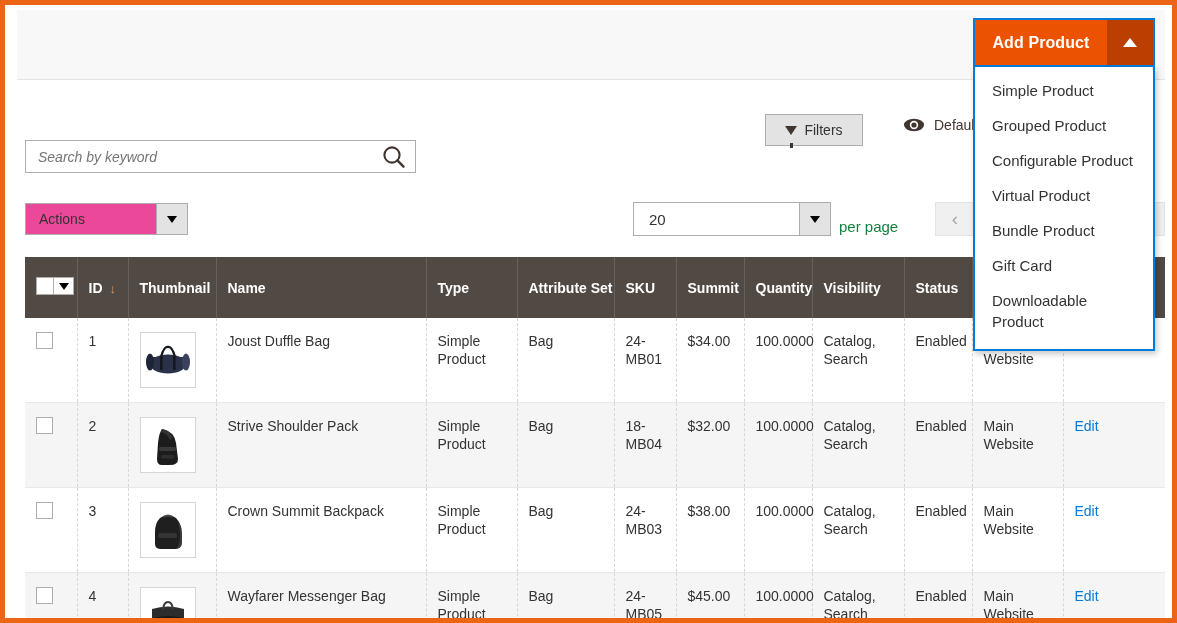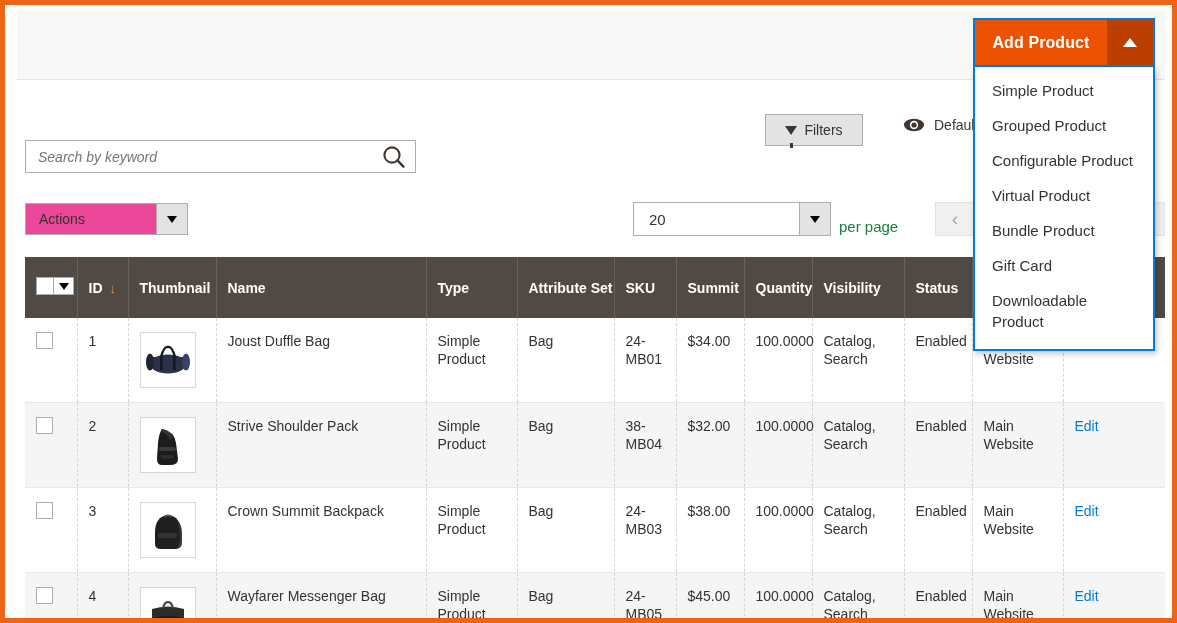--- a/index.html
+++ b/index.html
@@ -448,21 +448,21 @@
                 <path d="M18 8 Q30 10 32 22 L34 38 Q34 44 26 44 L18 44 Q13 44 13 38 L14 22 Q15 12 18 8 Z" fill="#1c1c1c"></path>
                 <path d="M18 8 Q26 9 29 17 L26 19 Q23 12 17 11 Z" fill="#333333"></path>
                 <rect x="15" y="26" width="17" height="4" rx="1.6" fill="#3a3a3a"></rect>
                 <rect x="17" y="34" width="13" height="3.4" rx="1.4" fill="#2e2e2e"></rect>
               </svg>
             </span>
           </td>
           <td>Strive Shoulder Pack</td>
           <td>Simple Product</td>
           <td>Bag</td>
-          <td>38-MB04</td>
+          <td>18-MB04</td>
           <td>$32.00</td>
           <td>100.0000</td>
           <td>Catalog, Search</td>
           <td>Enabled</td>
           <td>Main Website</td>
           <td><a class="edit-link">Edit</a></td>
         </tr>
         <tr class="odd">
           <td>
               <span class="row-check"></span>

